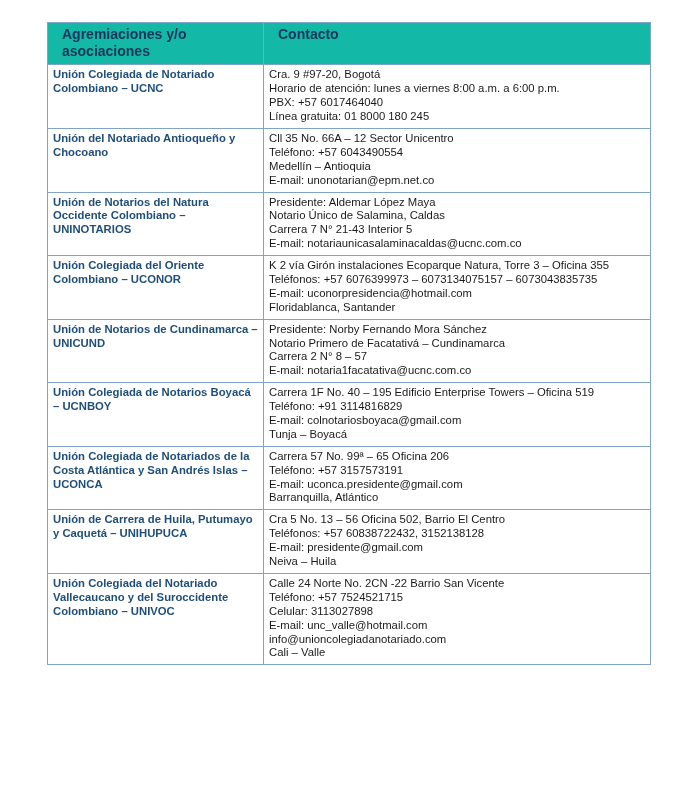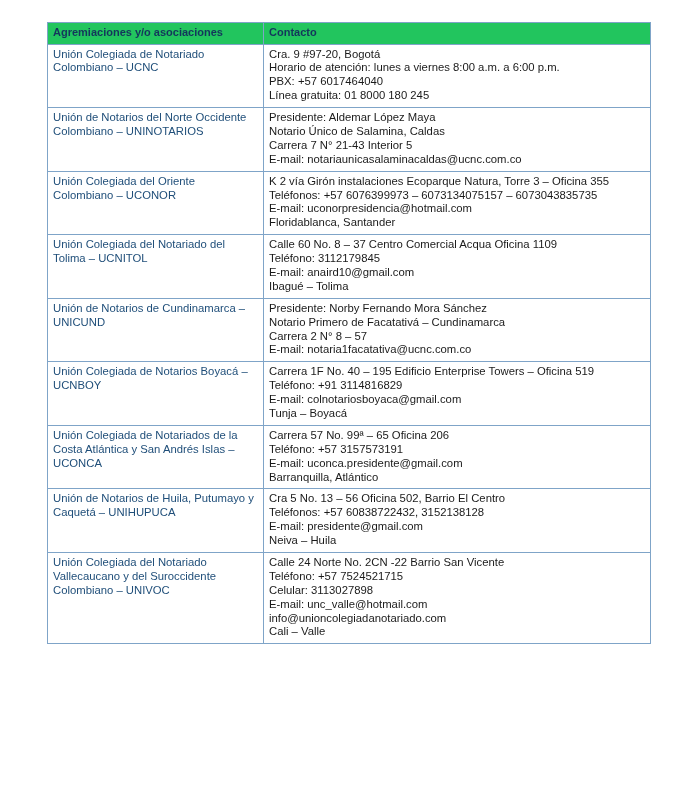--- a/index.html
+++ b/index.html
@@ -30,38 +30,38 @@
     border-collapse: collapse;
     width: 603px;
     table-layout: fixed;
     font-size: 11.3px;
     line-height: 1.23;
   }
   table.assoc-table col.c1 { width: 216px; }
   table.assoc-table col.c2 { width: 387px; }
 
   table.assoc-table th {
-    background: #22c55e;
+    background: #14b8a6;
     color: #14365c;
     font-weight: bold;
     text-align: left;
-    padding: 3px 5px 4px 5px;
+    padding: 3px 5px 4px 14px;
     border: 1px solid #7fa4c8;
-    font-size: 11px;
+    font-size: 14px;
     vertical-align: top;
   }
   table.assoc-table td {
     border: 1px solid #7fa4c8;
     padding: 3px 5px 4px 5px;
     vertical-align: top;
     background: #ffffff;
   }
   td.name {
     color: #1f4e79;
-    font-weight: normal;
+    font-weight: bold;
     margin-top: 8px;
   }
   td.contact {
     color: #1a1a1a;
   }
   .line { display: block; white-space: normal; }
 </style>
 </head>
 <body>
 
@@ -82,44 +82,44 @@
           <tr>
             <td class="name">Unión Colegiada de Notariado Colombiano – UCNC</td>
             <td class="contact">
               <span class="line">Cra. 9 #97-20, Bogotá</span>
               <span class="line">Horario de atención: lunes a viernes 8:00 a.m. a 6:00 p.m.</span>
               <span class="line">PBX: +57 6017464040</span>
               <span class="line">Línea gratuita: 01 8000 180 245</span>
             </td>
           </tr>
           <tr>
-            <td class="name">Unión de Notarios del Norte Occidente Colombiano – UNINOTARIOS</td>
+            <td class="name">Unión del Notariado Antioqueño y Chocoano</td>
+            <td class="contact">
+              <span class="line">Cll 35 No. 66A – 12 Sector Unicentro</span>
+              <span class="line">Teléfono: +57 6043490554</span>
+              <span class="line">Medellín – Antioquia</span>
+              <span class="line">E-mail: unonotarian@epm.net.co</span>
+            </td>
+          </tr>
+          <tr>
+            <td class="name">Unión de Notarios del Natura Occidente Colombiano – UNINOTARIOS</td>
             <td class="contact">
               <span class="line">Presidente: Aldemar López Maya</span>
               <span class="line">Notario Único de Salamina, Caldas</span>
               <span class="line">Carrera 7 N° 21-43 Interior 5</span>
               <span class="line">E-mail: notariaunicasalaminacaldas@ucnc.com.co</span>
             </td>
           </tr>
           <tr>
             <td class="name">Unión Colegiada del Oriente Colombiano – UCONOR</td>
             <td class="contact">
               <span class="line">K 2 vía Girón instalaciones Ecoparque Natura, Torre 3 – Oficina 355</span>
               <span class="line">Teléfonos: +57 6076399973 – 6073134075157 – 6073043835735</span>
               <span class="line">E-mail: uconorpresidencia@hotmail.com</span>
               <span class="line">Floridablanca, Santander</span>
-            </td>
-          </tr>
-          <tr>
-            <td class="name">Unión Colegiada del Notariado del Tolima – UCNITOL</td>
-            <td class="contact">
-              <span class="line">Calle 60 No. 8 – 37 Centro Comercial Acqua Oficina 1109</span>
-              <span class="line">Teléfono: 3112179845</span>
-              <span class="line">E-mail: anaird10@gmail.com</span>
-              <span class="line">Ibagué – Tolima</span>
             </td>
           </tr>
           <tr>
             <td class="name">Unión de Notarios de Cundinamarca – UNICUND</td>
             <td class="contact">
               <span class="line">Presidente: Norby Fernando Mora Sánchez</span>
               <span class="line">Notario Primero de Facatativá – Cundinamarca</span>
               <span class="line">Carrera 2 N° 8 – 57</span>
               <span class="line">E-mail: notaria1facatativa@ucnc.com.co</span>
             </td>
@@ -136,21 +136,21 @@
           <tr>
             <td class="name">Unión Colegiada de Notariados de la Costa Atlántica y San Andrés Islas – UCONCA</td>
             <td class="contact">
               <span class="line">Carrera 57 No. 99ª – 65 Oficina 206</span>
               <span class="line">Teléfono: +57 3157573191</span>
               <span class="line">E-mail: uconca.presidente@gmail.com</span>
               <span class="line">Barranquilla, Atlántico</span>
             </td>
           </tr>
           <tr>
-            <td class="name">Unión de Notarios de Huila, Putumayo y Caquetá – UNIHUPUCA</td>
+            <td class="name">Unión de Carrera de Huila, Putumayo y Caquetá – UNIHUPUCA</td>
             <td class="contact">
               <span class="line">Cra 5 No. 13 – 56 Oficina 502, Barrio El Centro</span>
               <span class="line">Teléfonos: +57 60838722432, 3152138128</span>
               <span class="line">E-mail: presidente@gmail.com</span>
               <span class="line">Neiva – Huila</span>
             </td>
           </tr>
           <tr>
             <td class="name">Unión Colegiada del Notariado Vallecaucano y del Suroccidente Colombiano – UNIVOC</td>
             <td class="contact">

